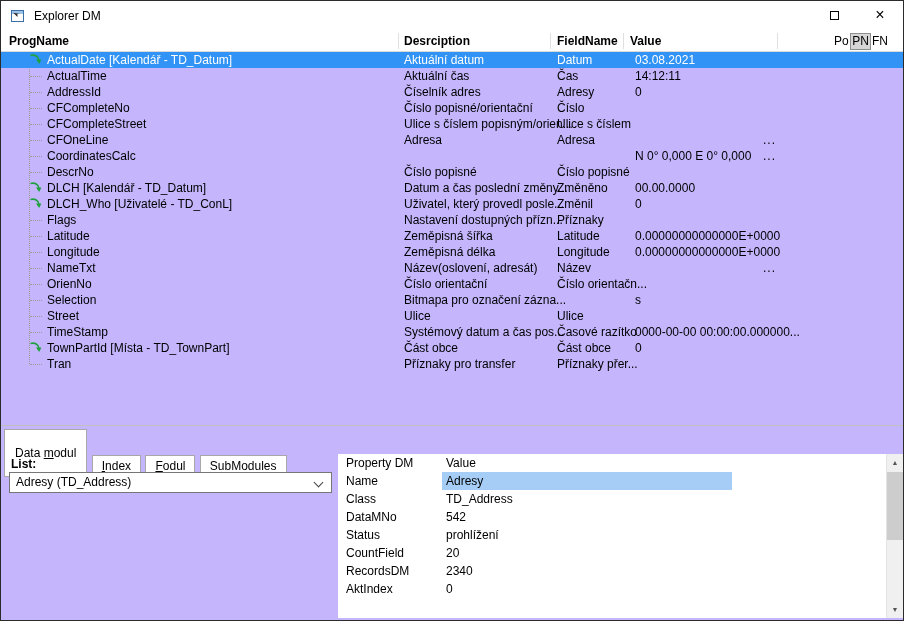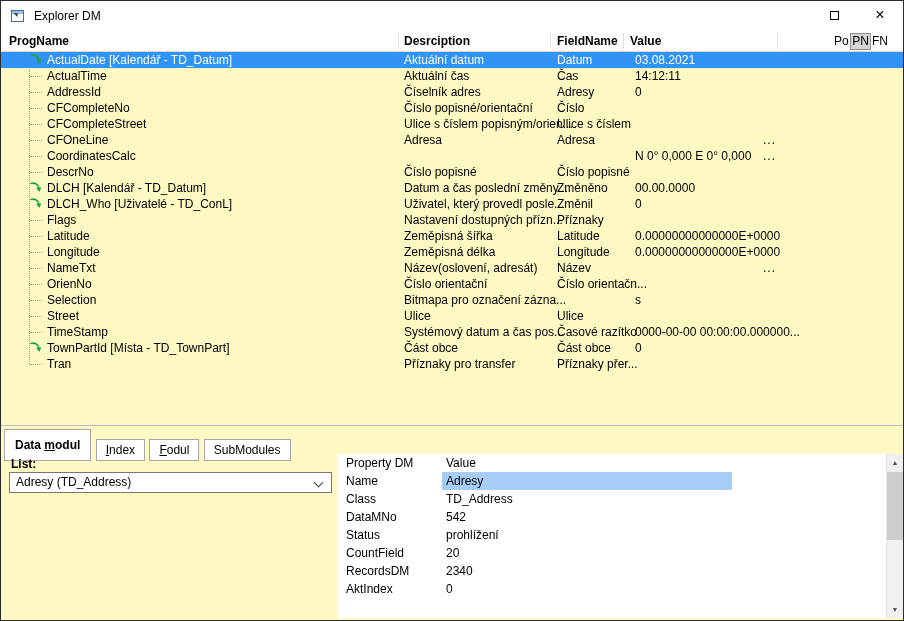--- a/index.html
+++ b/index.html
@@ -1,18 +1,18 @@
 <!DOCTYPE html>
 <html><head>
 <meta charset="utf-8">
 <style>
   * { margin:0; padding:0; box-sizing:border-box; }
   html,body { background:#888; }
   body { font-family:"Liberation Sans", sans-serif; font-size:12px; color:#000; }
-  .window { position:relative; width:904px; height:621px; background:#fef9c3; border:1px solid #2b2b2b; overflow:hidden; }
+  .window { position:relative; width:904px; height:621px; background:#c4b5fd; border:1px solid #2b2b2b; overflow:hidden; }
 
   
   .titlebar { position:absolute; top:0; left:0; width:100%; height:30px; background:#fff; }
   .app-icon { position:absolute; left:9px; top:7px; width:16px; height:16px; }
   .title { position:absolute; left:33px; top:0; line-height:30px; }
   .btn-max { position:absolute; right:46px; top:0; width:46px; height:30px; text-align:center; cursor:default; }
   .btn-max .box { display:inline-block; width:9px; height:9px; border:1px solid #000; margin-top:10px; }
   .btn-close { position:absolute; right:0; top:0; width:46px; height:30px; line-height:28px; text-align:center; font-size:16px; cursor:default; }
 
   
@@ -36,21 +36,21 @@
   .c-field { position:absolute; left:556px; }
   .c-value { position:absolute; left:634px; }
   .dots { position:absolute; left:762px; letter-spacing:1px; }
 
   
   .splitter { position:absolute; top:424px; left:0; width:100%; height:1px; background:#c0c0c0; }
 
   
   .tabs { position:absolute; top:428px; left:3px; height:24px; }
   .tab { display:inline-block; vertical-align:bottom; border:1px solid #a8a8a8; background:#fff; padding:3px 9px; margin-right:1px; position:relative; }
-  .tab.active { font-weight:bold; padding:8px 10px; }
+  .tab.active { font-weight:normal; padding:16px 10px; }
   .accel { text-decoration:underline; }
 
   
   .list-label { position:absolute; left:10px; top:456px;font-weight:bold; }
   .combo { position:absolute; left:8px; top:471px; width:323px; height:21px; border:1px solid #767676; background:#fff; line-height:19px; padding-left:6px; }
   .chev { position:absolute; right:9px; top:6px; width:7px; height:7px; border-right:1px solid #444; border-bottom:1px solid #444; transform:rotate(45deg); }
 
   
   .pgrid { position:absolute; left:337px; top:453px; width:565px; height:164px; background:#fff; }
   .pg-rows { position:absolute; left:0; top:0; right:17px; }

